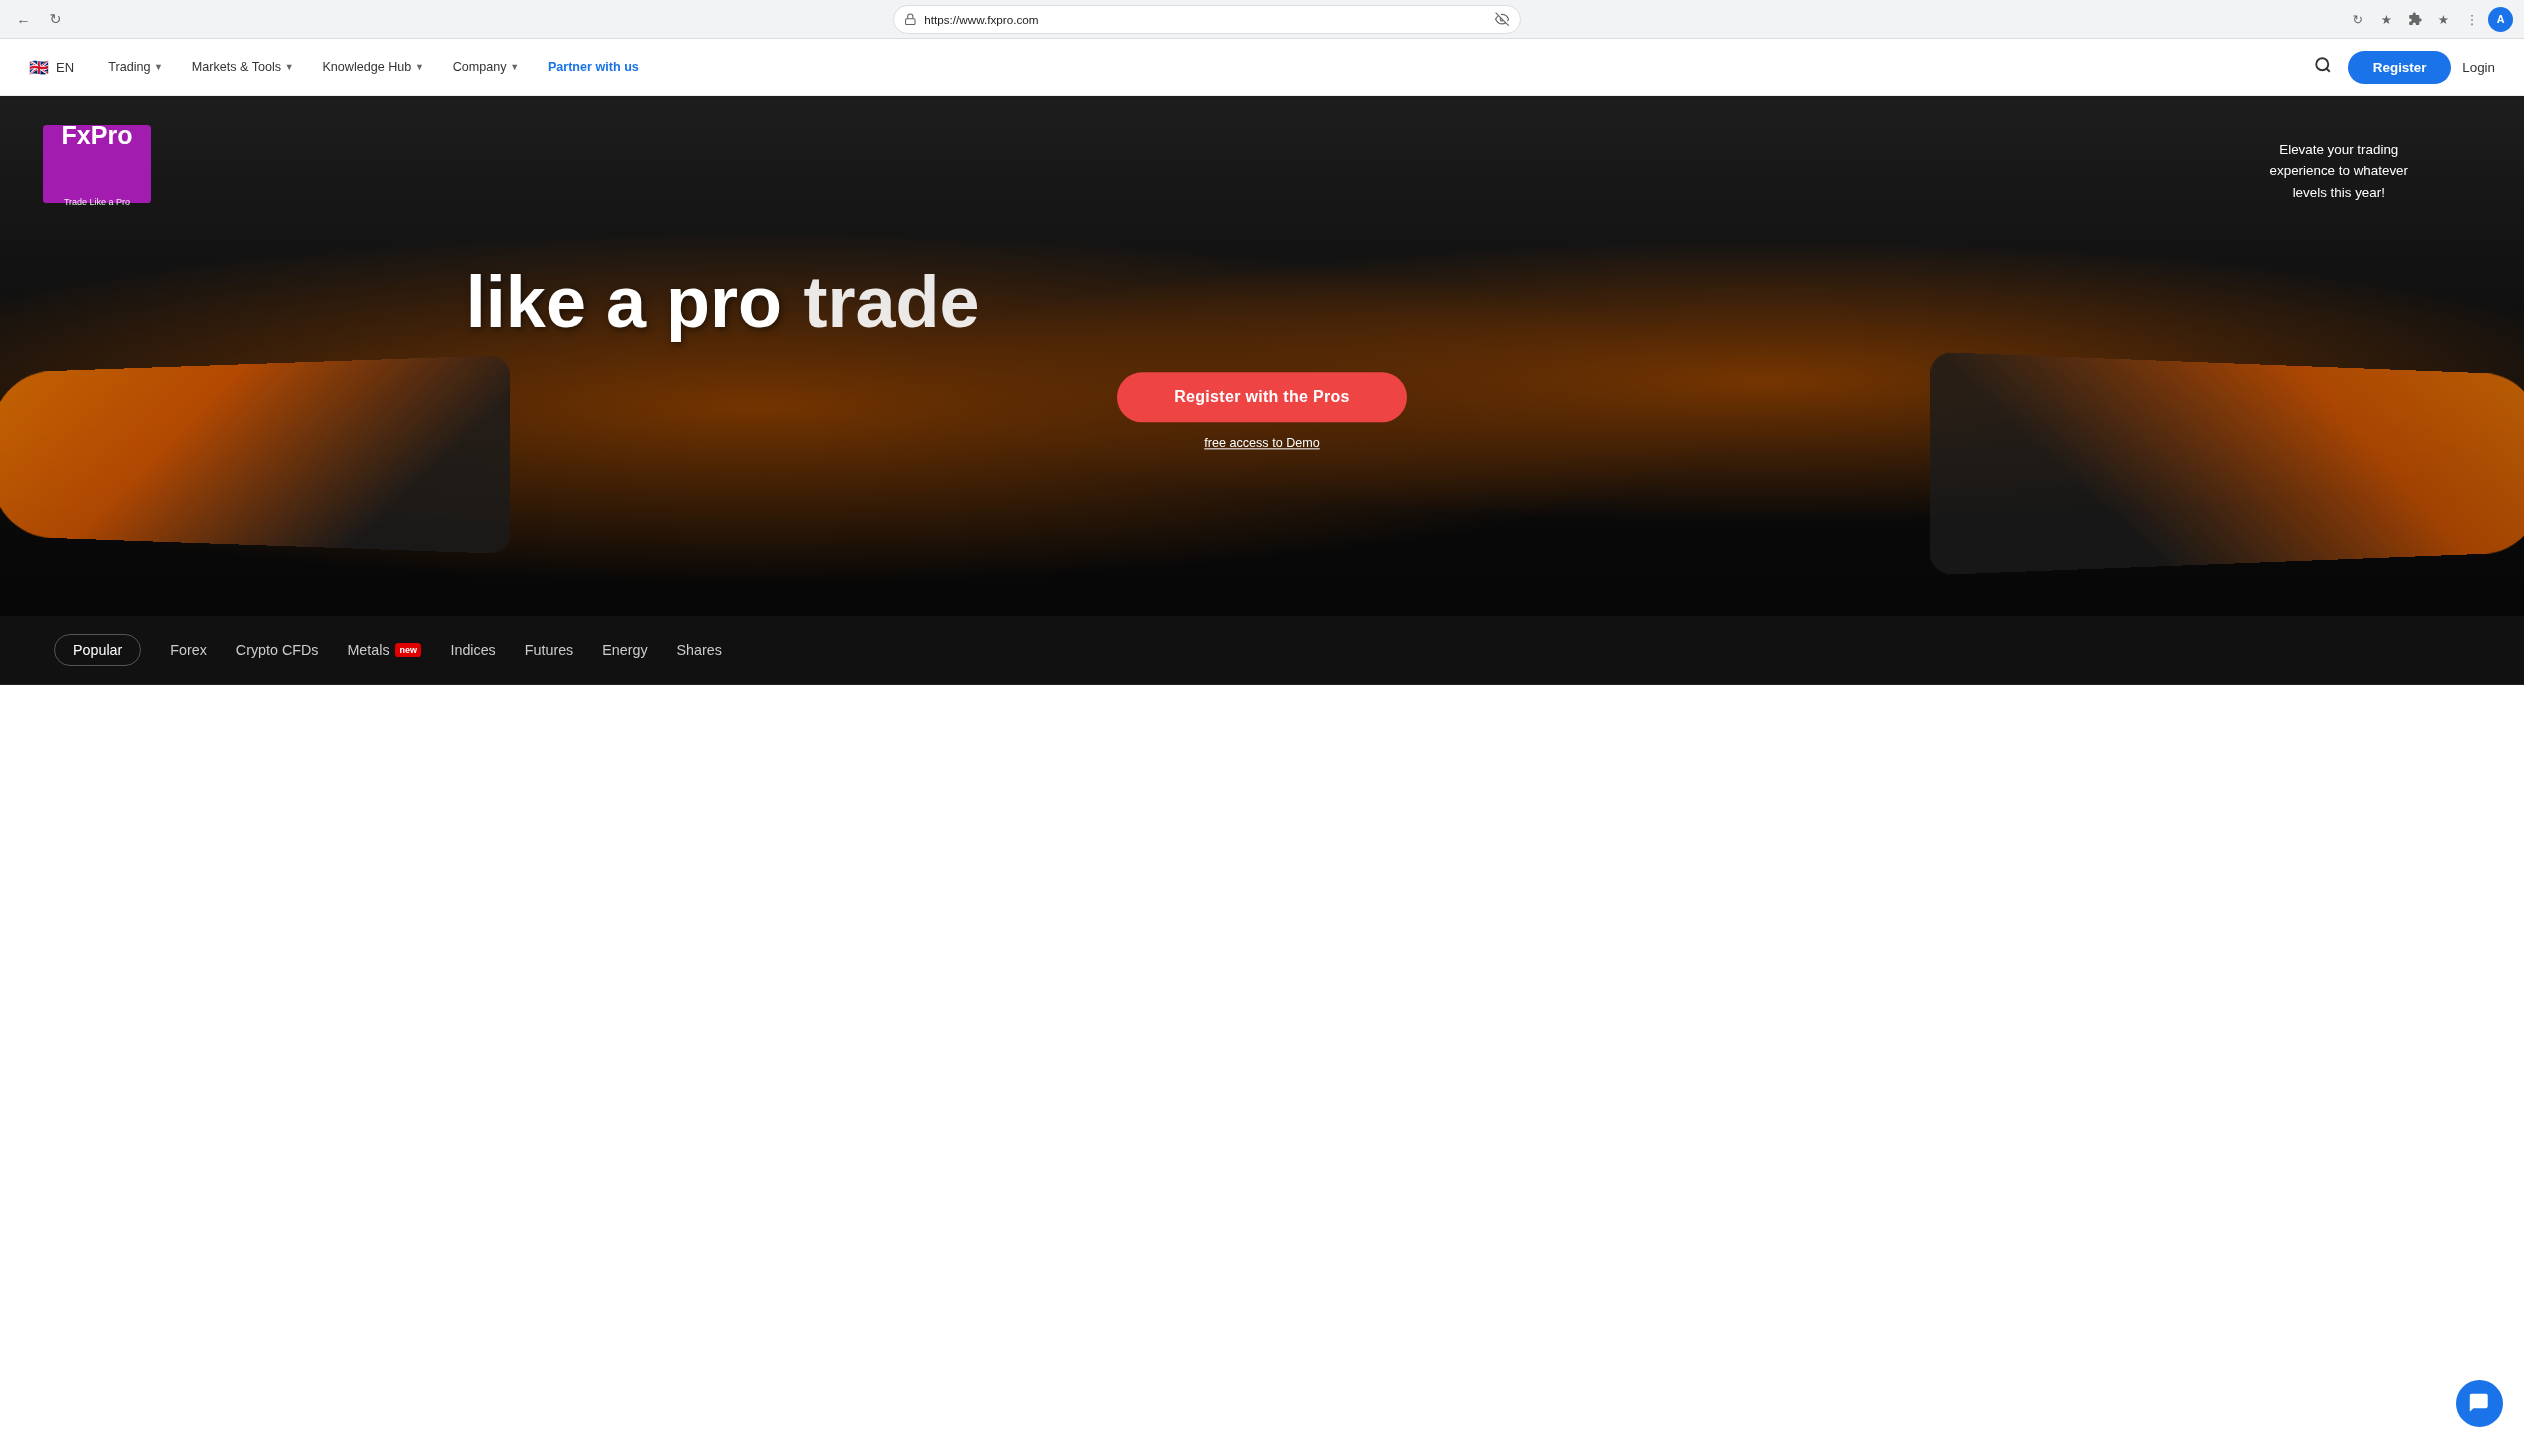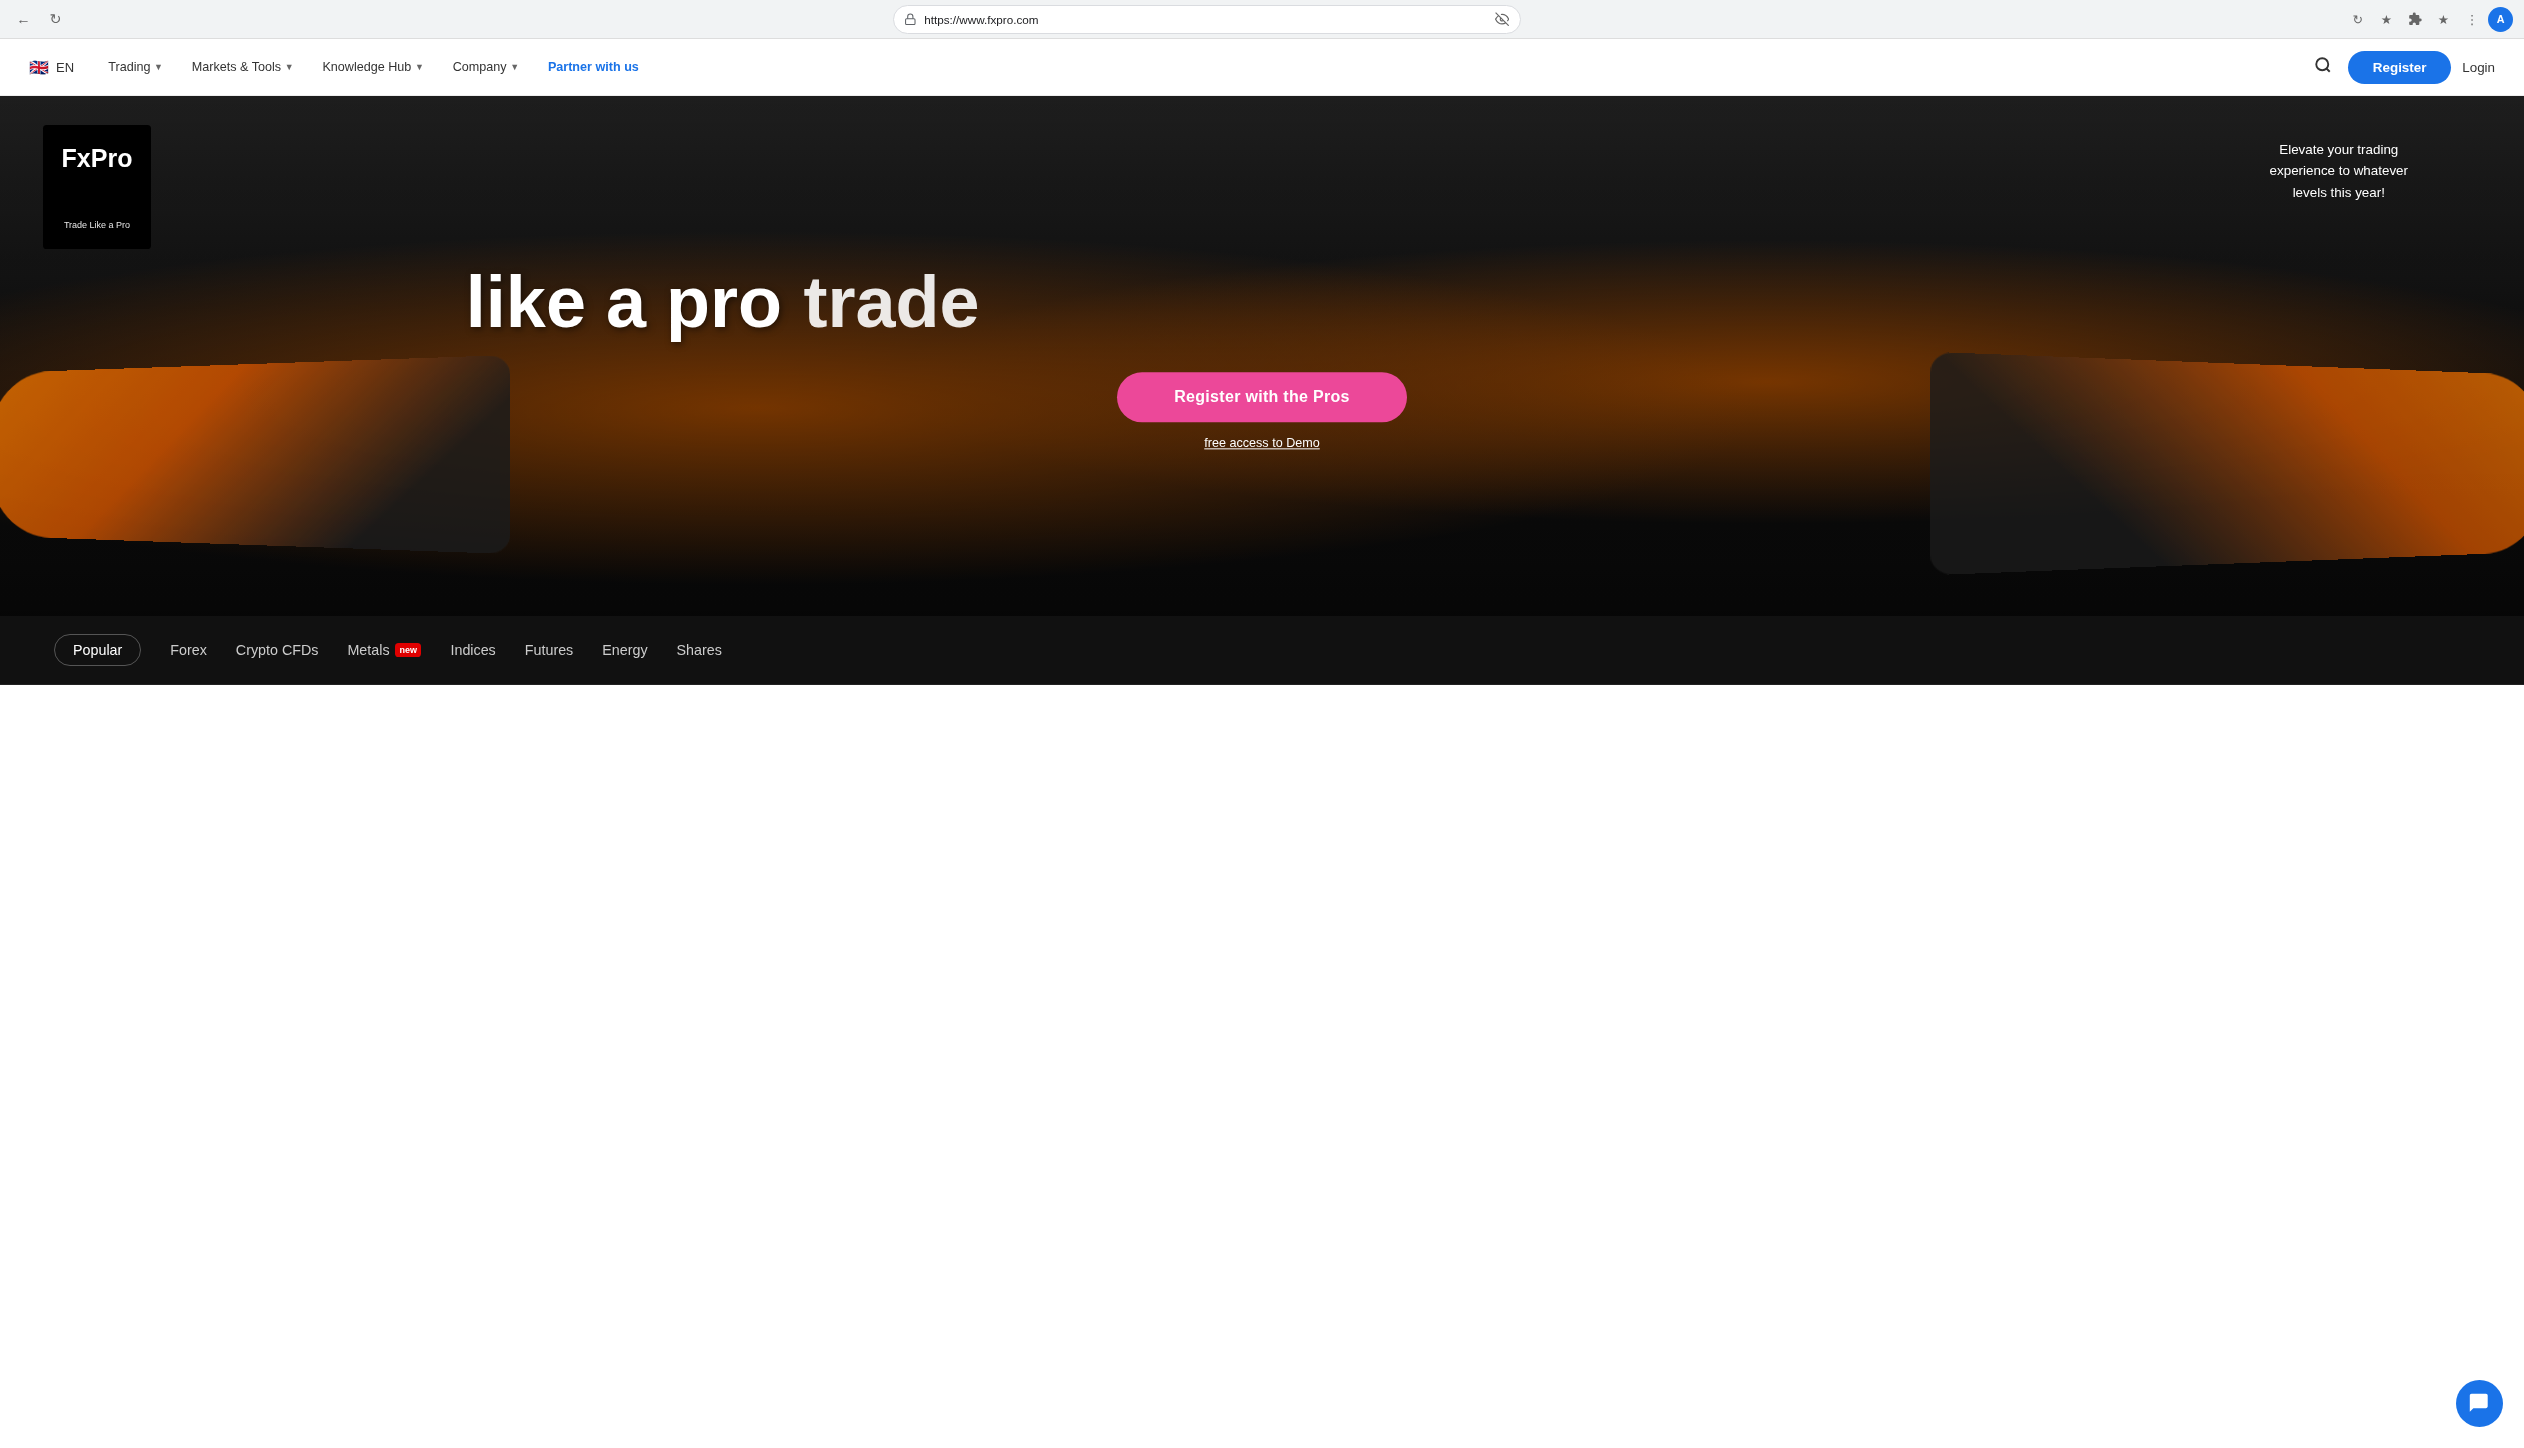--- a/index.html
+++ b/index.html
@@ -154,23 +154,23 @@
       z-index: 1;
       opacity: 0.8;
       transform: perspective(359px) rotateY(8deg);
     }
     .hero-logo {
       position: absolute;
       top: 29px; left: 43px;
       z-index: 3;
     }
     .fxpro-logo {
-      background: #000000;
-      color: white;
-      width: 108px; height: 124px;
+      background: #a21caf;
+      color: white;
+      width: 108px; height: 78px;
       display: flex; flex-direction: column;
       align-items: center; justify-content: center;
       border-radius: 3.6px;
       gap: 28px;
     }
     .fxpro-logo .brand { font-size: 25px; font-weight: 900; }
     .fxpro-logo .tagline { font-size: 9px; font-weight: 400; margin-top: 19px; opacity: 0.9; }
 
     .hero-content {
       position: absolute;
@@ -207,21 +207,21 @@
     }
     .hero-trade {
       font-size: 72px; font-weight: 900; color: white;
       opacity: 0.9;
     }
     .hero-cta-area {
       margin-top: 29px;
       display: flex; flex-direction: column; align-items: center; gap: 14.3px;
     }
     .register-pros-btn {
-      background: #ec4899;
+      background: #ef4444;
       color: white;
       border: none; cursor: pointer;
       padding: 16px 57px;
       border-radius: 36px;
       font-size: 16px; font-weight: 600;
       letter-spacing: 0.3px;
     }
     .demo-link {
       color: white;
       font-size: 12.6px;

